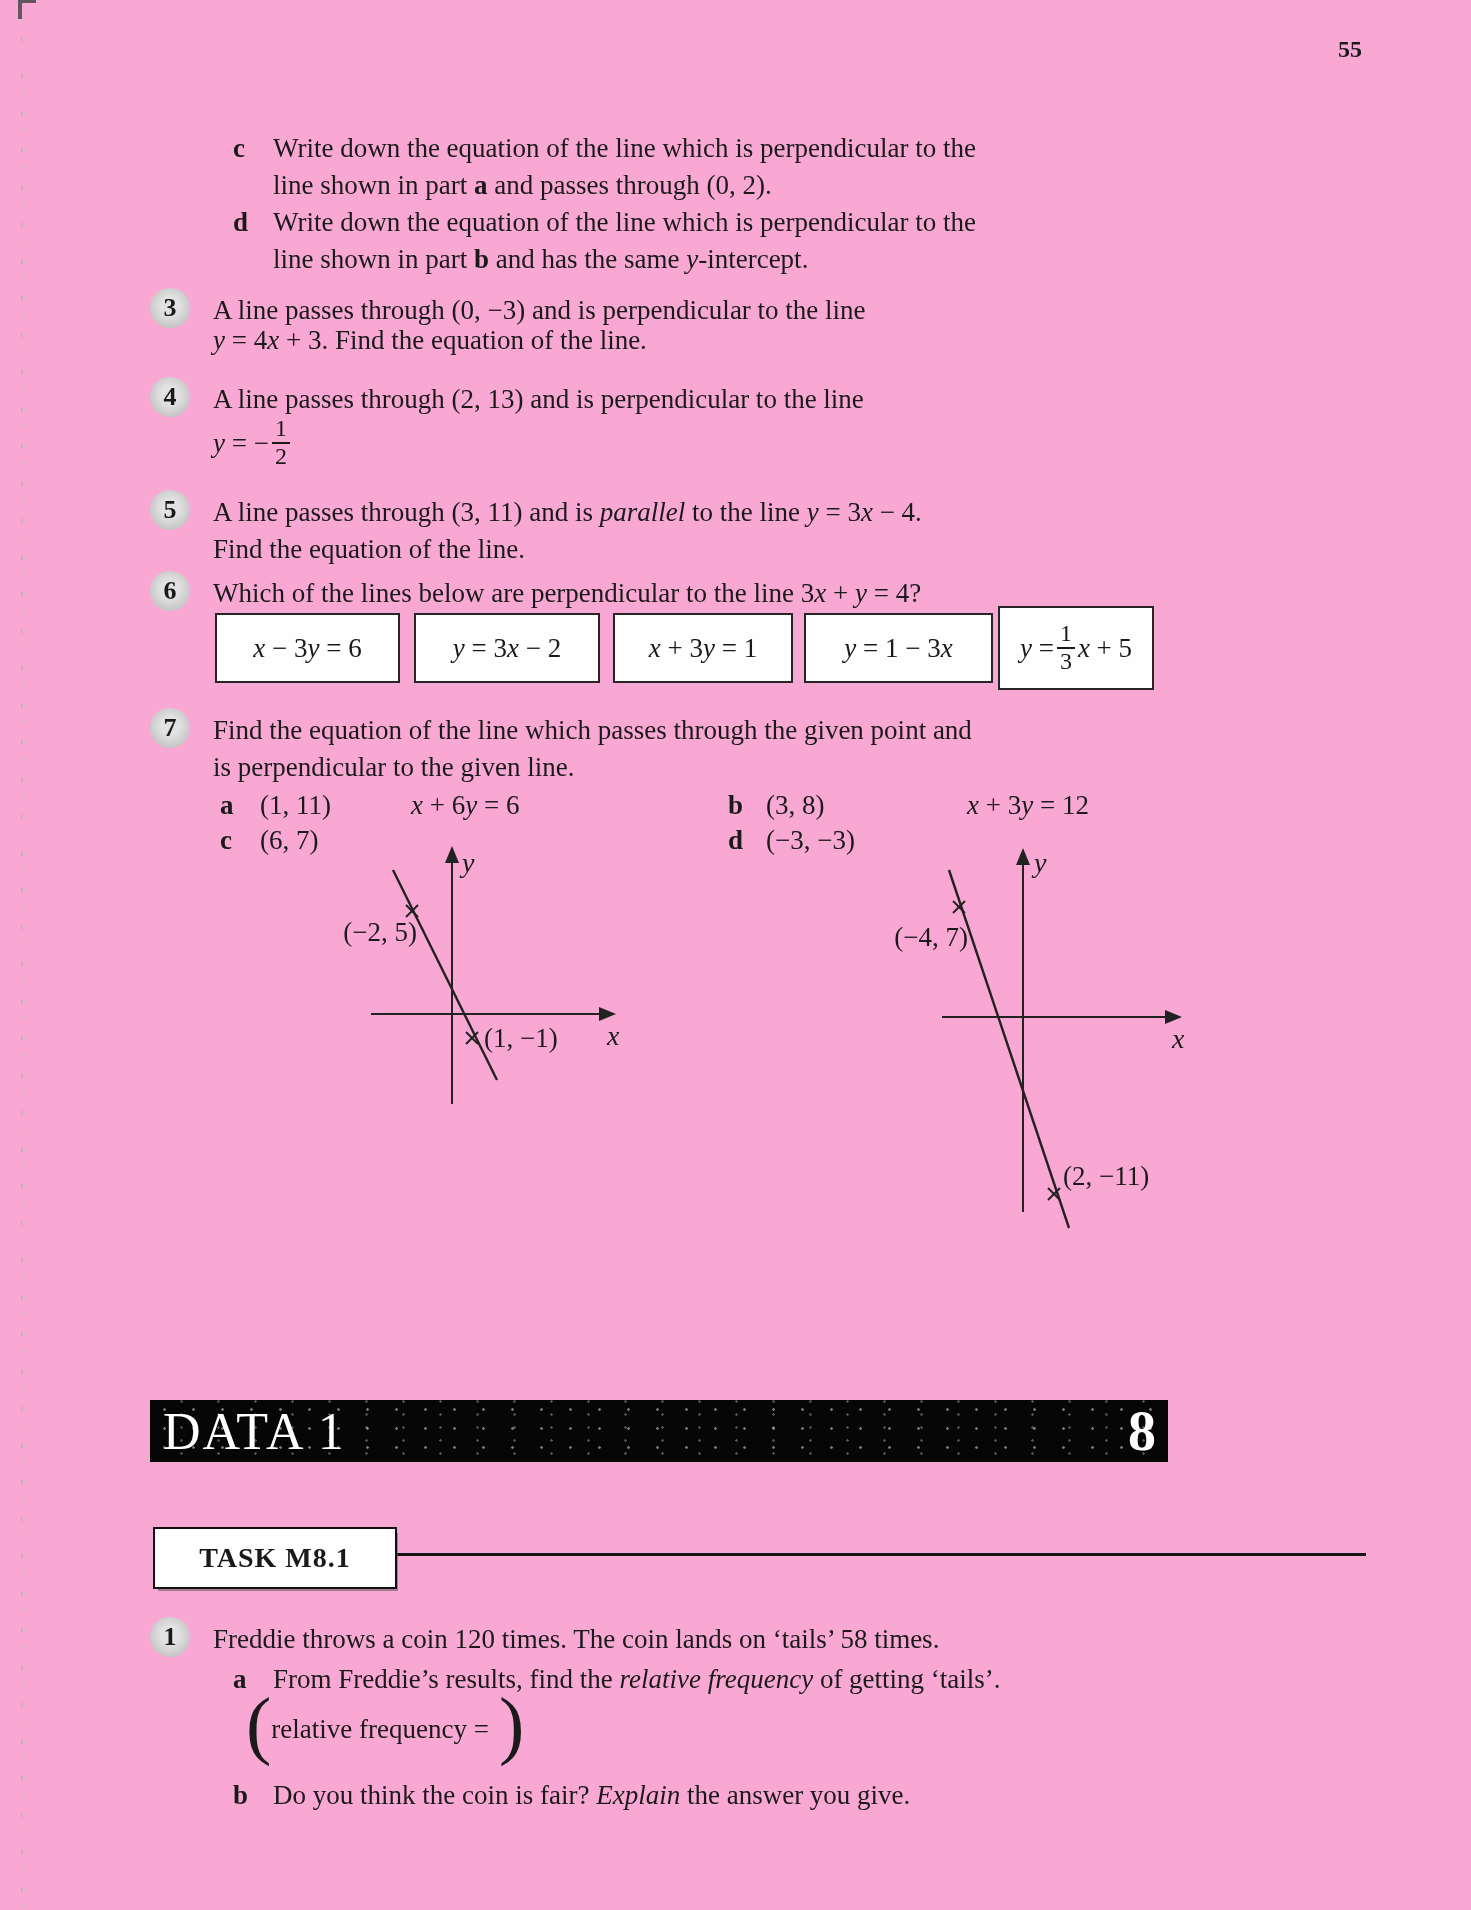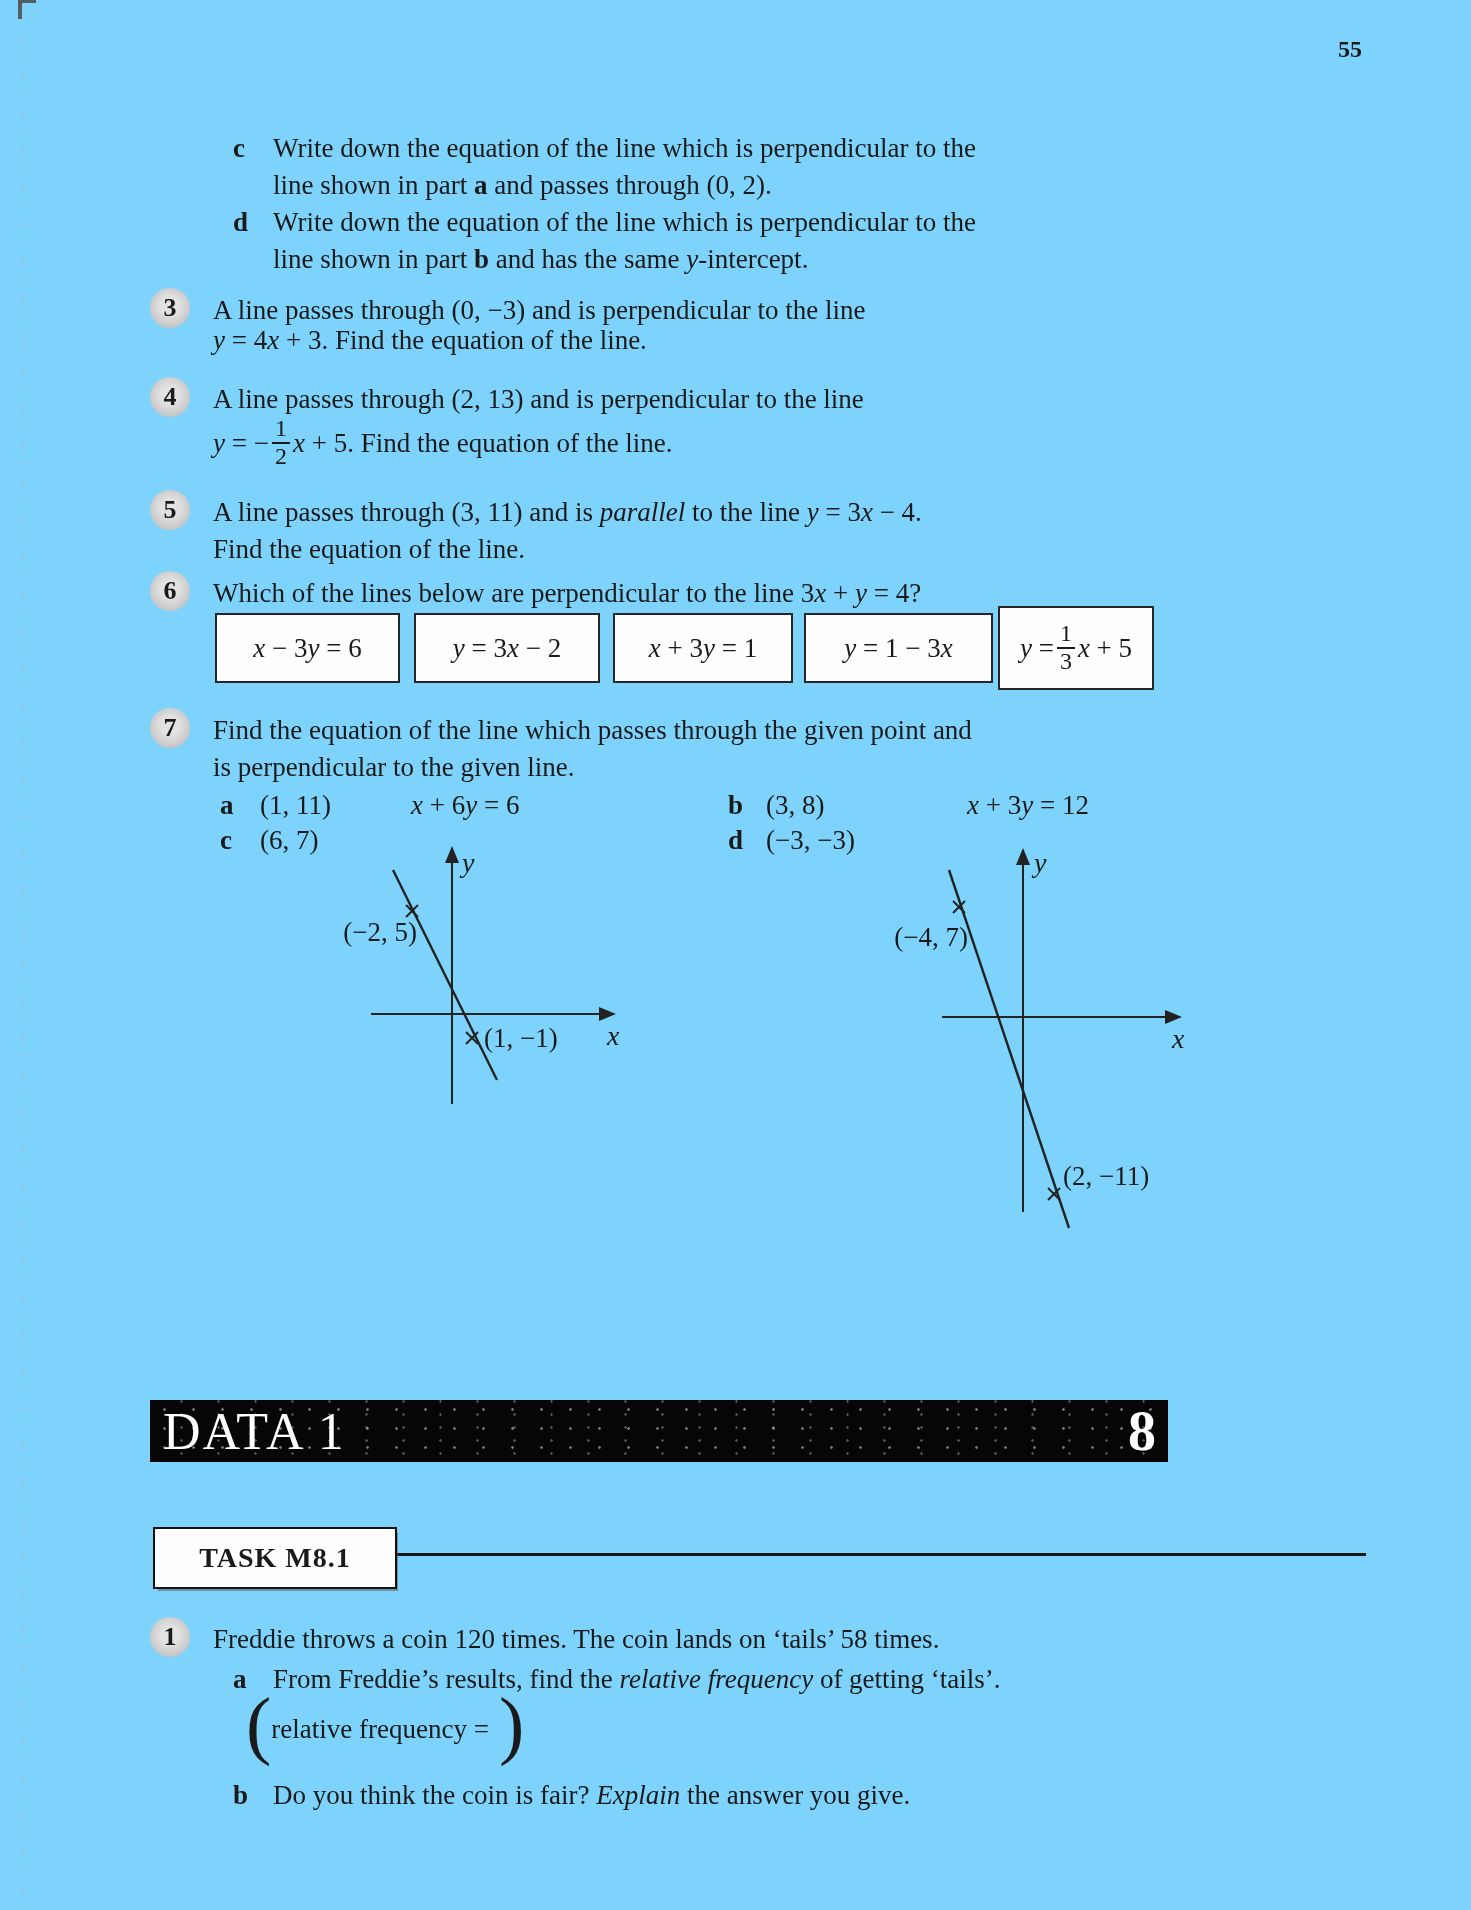--- a/index.html
+++ b/index.html
@@ -1,16 +1,16 @@
 <!DOCTYPE html>
 <html><head>
 <meta charset="utf-8">
 <style>
   html,body{margin:0;padding:0;background:#ffffff;}
-  .page{position:relative;width:1471px;height:1910px;background:#7dd3fc;
+  .page{position:relative;width:1471px;height:1910px;background:#f9a8d4;
         font-family:"Liberation Serif",serif;color:#1a1a1a;overflow:hidden;}
   .abs{position:absolute;}
   .line{position:absolute;font-size:27px;line-height:34px;white-space:nowrap;}
   .b{font-weight:bold;}
   .i{font-style:italic;}
   .q-badge{position:absolute;width:40px;height:40px;border-radius:50%;
            background:radial-gradient(circle at 50% 45%, #e2e2e2 30%, #c6c6c6 72%, #a3a3a3 100%);
            display:flex;align-items:center;justify-content:center;
            font-weight:bold;font-size:26px;}
   .flexrow{display:flex;align-items:center;}
@@ -70,21 +70,20 @@
   <div class="q-badge" style="left:150px;top:377px;">
       <span>4</span>
     </div>
   <div class="line" style="left:213px;top:382px;"><span>A line passes through (2, 13) and is perpendicular to the line</span></div>
   <div class="line flexrow" style="left:213px;top:412px;height:62px;">
     <span><span class="i">y</span><span> = −</span></span>
     <span class="frac">
       <span class="num">1</span>
       <span class="den">2</span>
     </span>
-    <span><span class="i">x</span><span> + 5. Find the equation of the line.</span></span>
   </div>
 
   <div class="q-badge" style="left:150px;top:490px;">
       <span>5</span>
     </div>
   <div class="line" style="left:213px;top:495px;"><span>A line passes through (3, 11) and is </span><span class="i">parallel</span><span> to the line </span><span class="i">y</span><span> = 3</span><span class="i">x</span><span> − 4.</span></div>
   <div class="line" style="left:213px;top:532px;"><span>Find the equation of the line.</span></div>
 
   <div class="q-badge" style="left:150px;top:571px;">
       <span>6</span>

